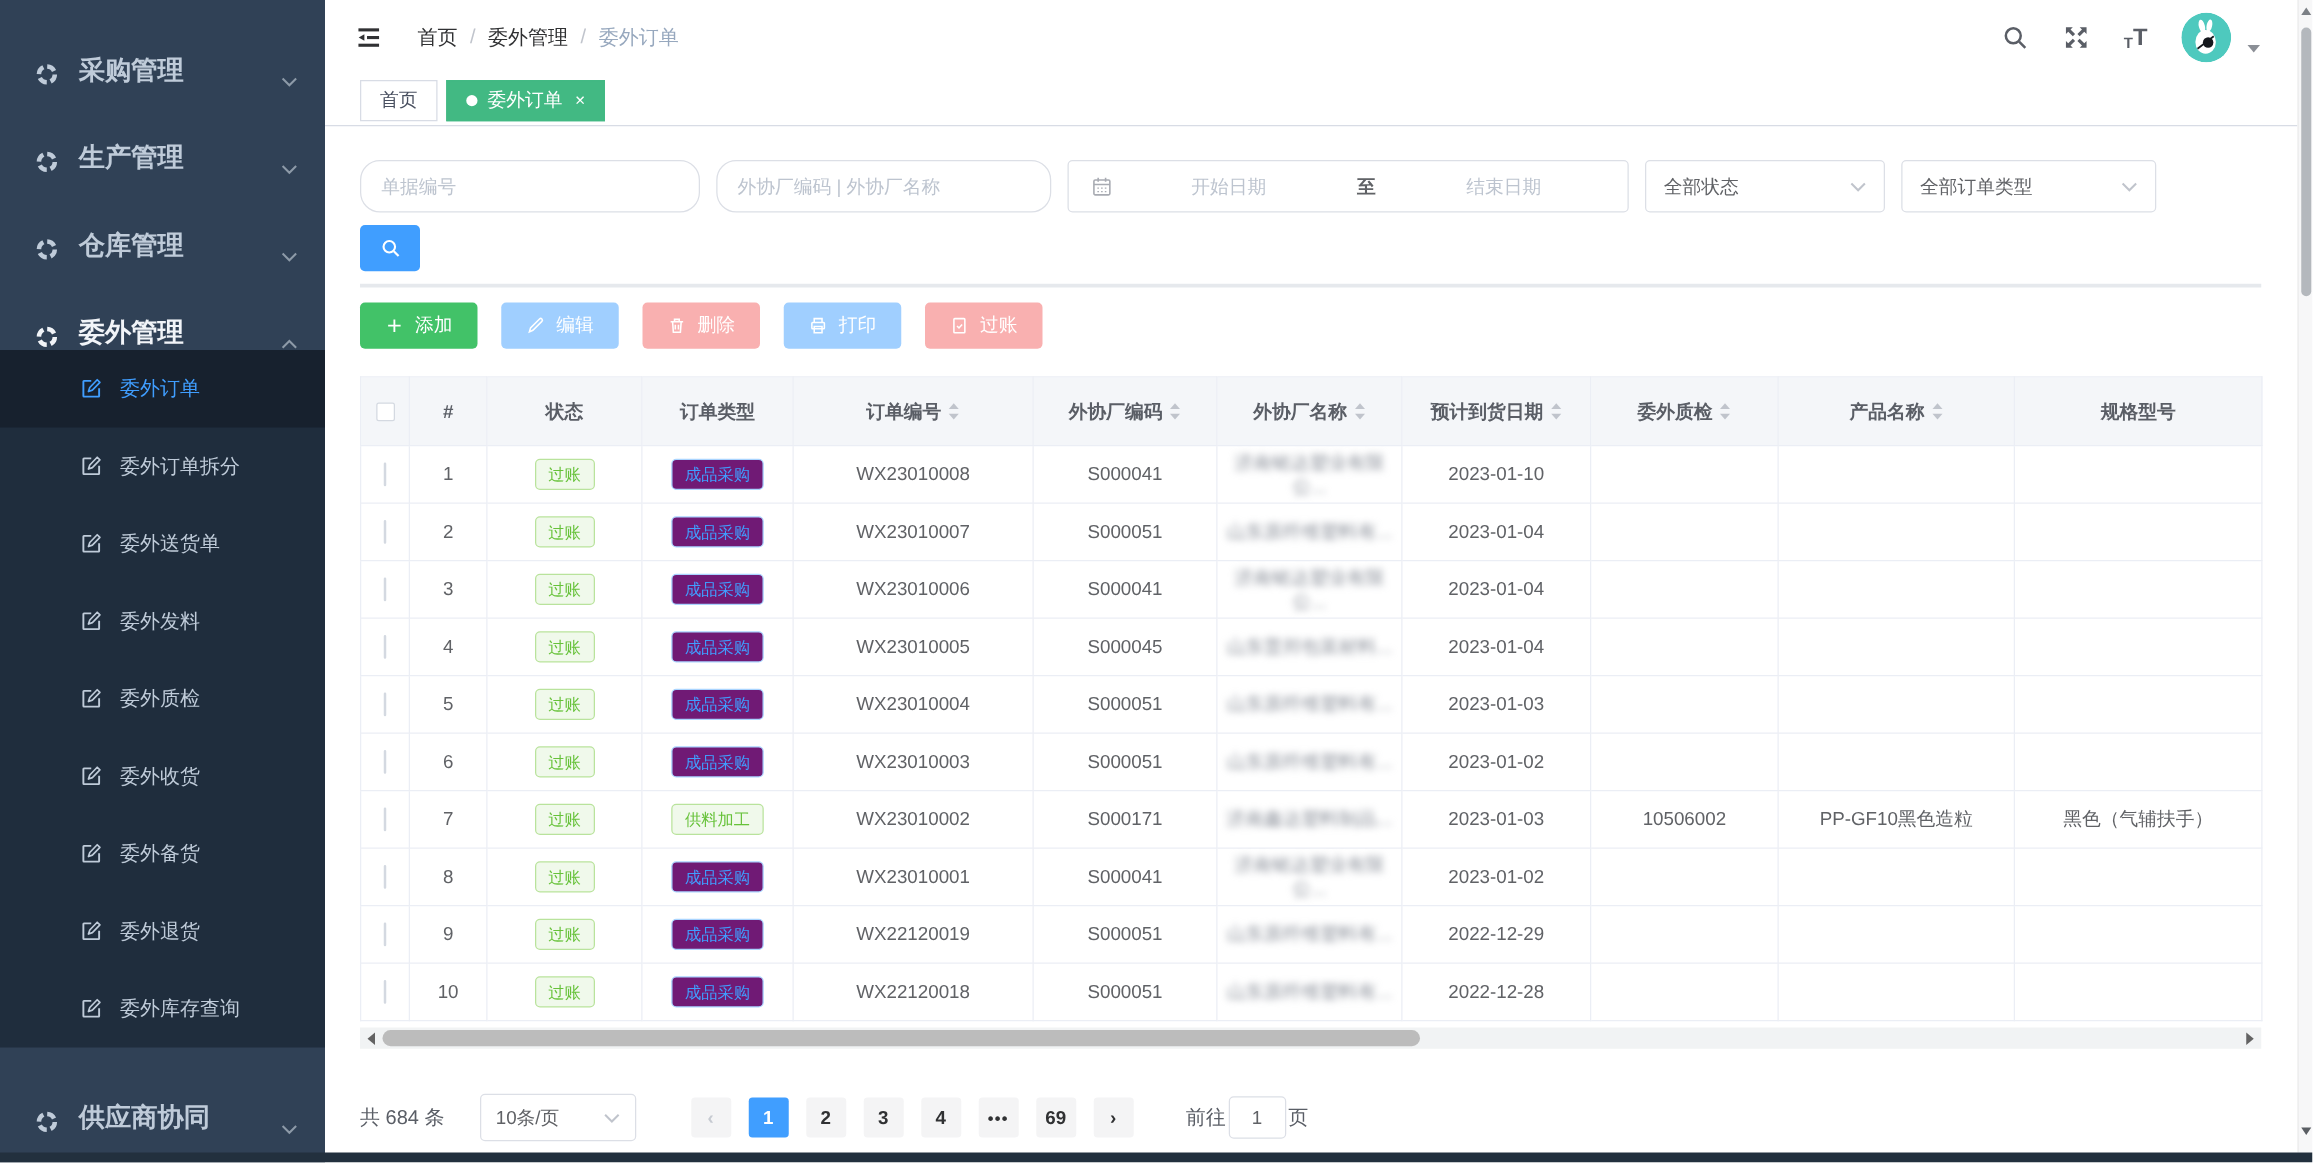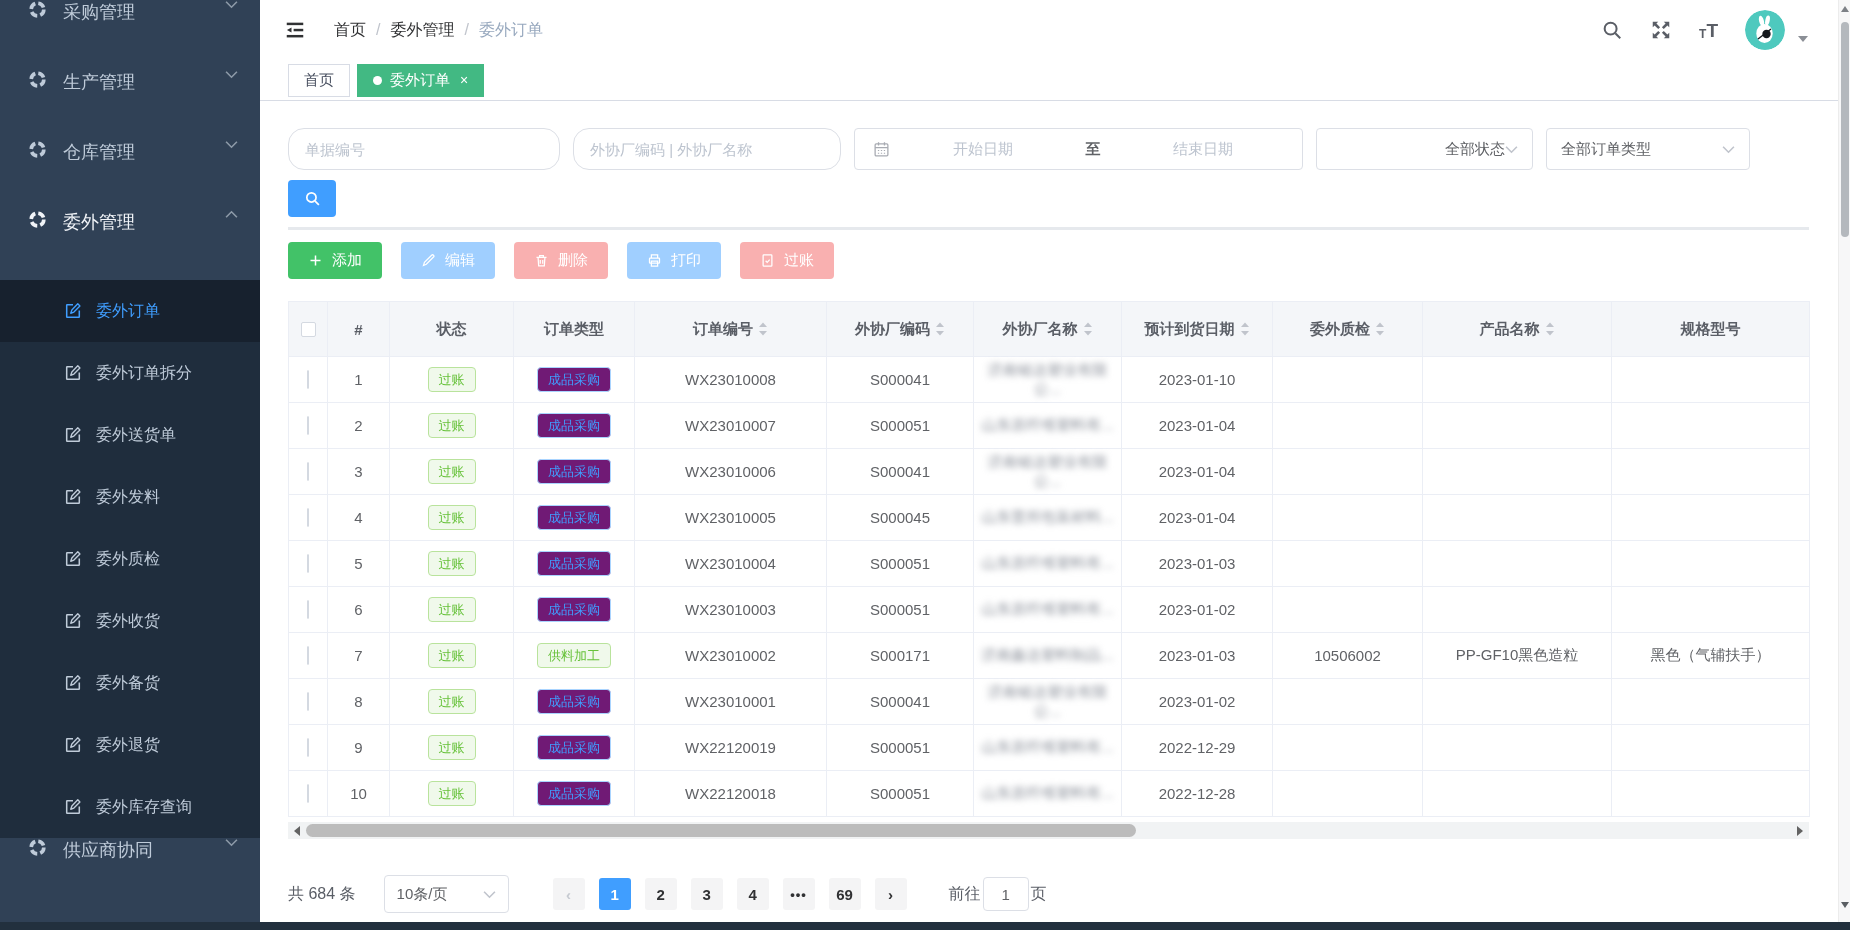--- a/index.html
+++ b/index.html
@@ -12,21 +12,21 @@
   #bottom-strip { position:absolute; left:0; bottom:0; width:1850px; height:8px; background:#22303e; z-index:5; }
   #v-scrollbar { position:absolute; right:0; top:0; width:12px; height:922px; background:#f7f7f8; border-left:1px solid #ececec; z-index:4; }
   #v-scrollbar .sb-up, #v-scrollbar .sb-down { position:absolute; left:0; width:12px; height:14px; display:flex; align-items:center; justify-content:center; }
   #v-scrollbar .sb-up { top:2px; }
   #v-scrollbar .sb-down { bottom:10px; }
   .tri-up { width:0; height:0; border-left:4px solid transparent; border-right:4px solid transparent; border-bottom:6px solid #7c8086; }
   .tri-down { width:0; height:0; border-left:4px solid transparent; border-right:4px solid transparent; border-top:6px solid #5a5e63; }
   #v-scrollbar .sb-thumb { position:absolute; left:2px; top:22px; width:8px; height:215px; background:#b4b8bd; border-radius:4px; }
 
   
-  .menu-item { height:70px; display:flex; align-items:flex-start; padding:0 22px 0 28px; color:#bfcbd9; font-size:18px; cursor:pointer; }
+  .menu-item { height:70px; display:flex; align-items:flex-end; padding:0 22px 0 28px; color:#bfcbd9; font-size:21px; cursor:pointer;font-weight:bold; }
   .menu-item .icon { width:20px; height:20px; margin-right:15px; display:inline-flex; }
   .menu-item .icon svg { width:19px; height:19px; }
   .menu-item .arrow { margin-left:auto; margin-right:0; width:13px; height:9px; color:#8d9aa8; }
   .menu-item .arrow svg { width:13px; height:9px; }
   .menu-item.open { color:#f1f4f8; }
   .submenu { background:#1f2d3d; }
   .sub-item { height:62px; display:flex; align-items:center; padding-left:64px; color:#bfcbd9; font-size:16px; cursor:pointer; }
   .sub-item .icon { width:18px; height:18px; margin-right:14px; display:inline-flex; }
   .sub-item .icon svg { width:18px; height:18px; }
   .sub-item.active { background:#17212e; color:#409eff; }
@@ -60,21 +60,21 @@
   #filter-row { margin-top:27px; display:flex; gap:13px; }
   .f-input { height:42px; border:1px solid #dcdfe6; border-radius:16px; font-size:15px; padding:0 16px; color:#606266; outline:none; font-family:inherit; }
   .f-input::placeholder { color:#bdc4cf; }
   #doc-no-input { width:272px; }
   #factory-input { width:268px; }
   #date-range { width:449px; height:42px; border:1px solid #dcdfe6; border-radius:4px; display:flex; align-items:center; padding:0 10px; }
   #date-range .icon { width:17px; height:17px; margin:0 4px 0 8px; display:inline-flex; }
   #date-range .ph { flex:1; text-align:center; color:#bdc4cf; font-size:15px; }
   #date-range .sep { width:42px; text-align:center; color:#606266; font-size:15px; font-weight:bold; }
   .f-select { height:42px; border:1px solid #dcdfe6; border-radius:4px; display:flex; align-items:center; justify-content:space-between; padding:0 14px; font-size:15px; color:#606266; cursor:pointer; }
-  #status-select { width:217px;justify-content:flex-end; }
+  #status-select { width:192px; }
   #order-type-select { width:204px; }
   .sel-caret { width:13px; height:9px; color:#c0c4cc; display:inline-flex; }
   .sel-caret svg { width:13px; height:9px; }
 
   #search-btn { margin-top:10px; width:48px; height:37px; background:#409eff; border:none; border-radius:4px; display:flex; align-items:center; justify-content:center; cursor:pointer; }
   #search-btn svg { width:17px; height:17px; }
 
   .divider { margin-top:10px; border:none; border-top:3px solid #e6e9ed; }
 
   #toolbar { margin-top:12px; display:flex; gap:19px; }

